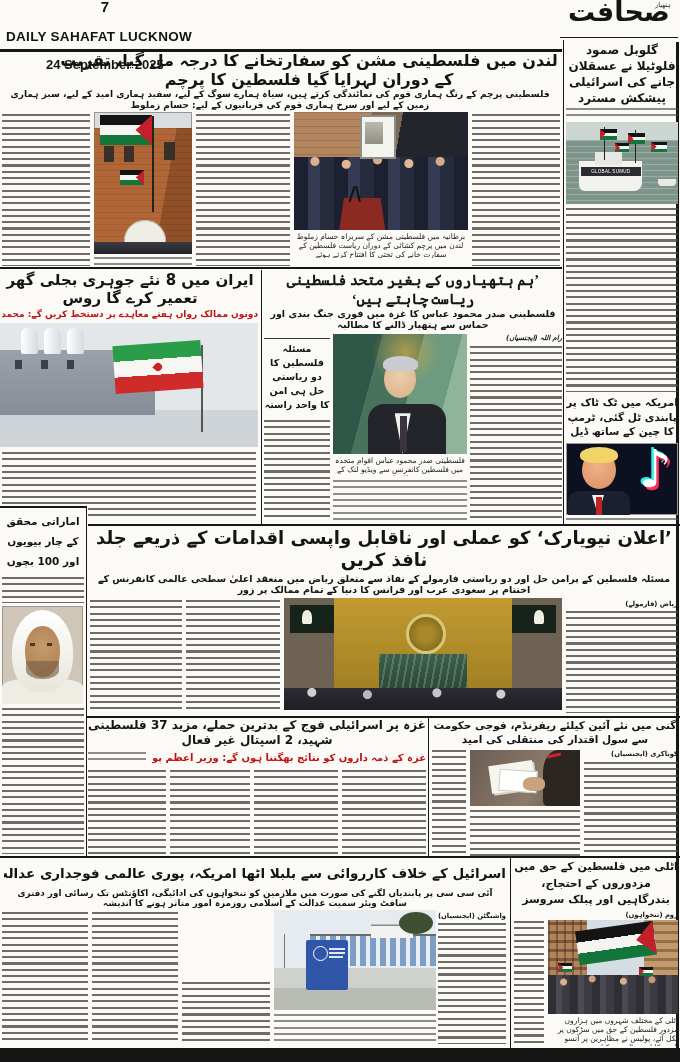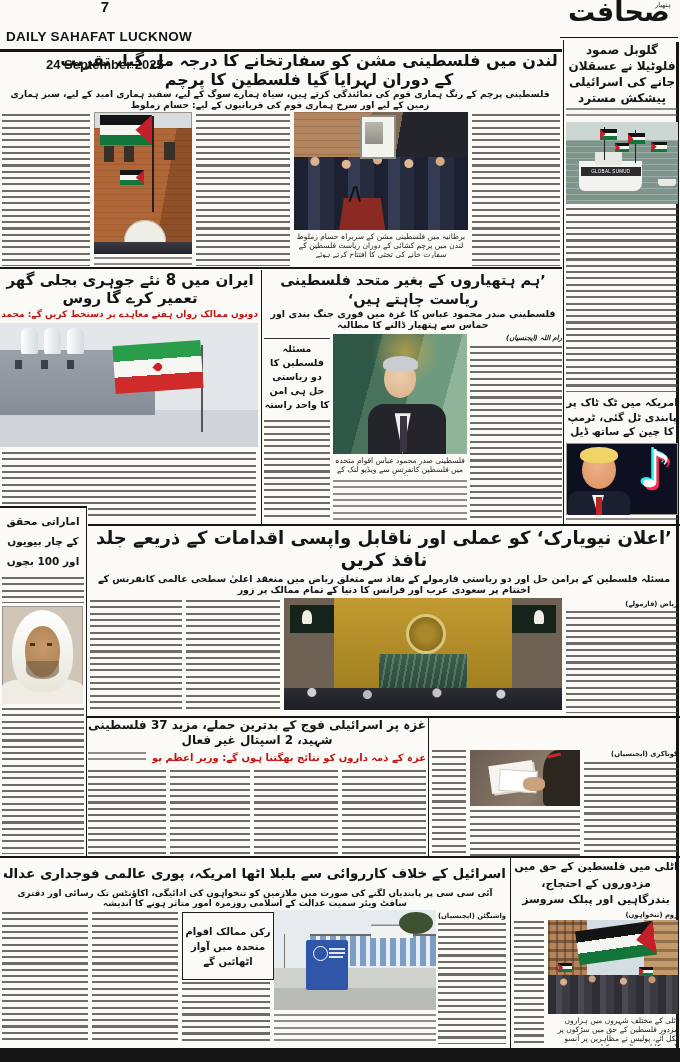--- a/index.html
+++ b/index.html
@@ -150,21 +150,21 @@
     <i class="abs" style="left:26%;top:4%;width:17px;height:26px;border-radius:6px 6px 2px 2px;background:linear-gradient(90deg,#ffffff,#d5dbe0);"></i>
     <i class="abs" style="left:78%;top:18%;width:1.5px;height:70%;background:#555;"></i>
     <div class="iflag" style="left:44%;top:16%;width:88px;height:48px;transform:rotate(-4deg);">
         <i class="iem"></i>
       </div>
   </div>
   <div class="abs gx" style="left:2px;top:452px;width:254px;height:52px;"></div>
   <div class="abs gx" style="left:88px;top:508px;width:168px;height:13px;"></div>
   <div class="abs rule" style="left:261px;top:270px;width:1.2px;height:254px;"></div>
 
-  <div class="abs rtl hl" style="left:264px;top:271px;width:298px;height:37px;font-size:14.5px;line-height:18.5px;">’ہم ہتھیاروں کے بغیر متحد فلسطینی ریاست چاہتے ہیں‘</div>
+  <div class="abs rtl hl" style="left:264px;top:271px;width:298px;height:37px;font-size:14.5px;line-height:18.5px;font-family:Liberation Serif, serif;">’ہم ہتھیاروں کے بغیر متحد فلسطینی ریاست چاہتے ہیں‘</div>
   <div class="abs rtl hl" style="left:264px;top:309px;width:298px;height:21px;font-size:9.5px;line-height:10.5px;">فلسطینی صدر محمود عباس کا غزہ میں فوری جنگ بندی اور حماس سے ہتھیار ڈالنے کا مطالبہ</div>
   <div class="abs rtl dl" style="left:470px;top:334px;width:92px;height:10px;font-style:italic;">رام اللہ (ایجنسیاں)</div>
   <div class="abs gx" style="left:470px;top:346px;width:92px;height:174px;"></div>
   <div class="abs rtl" style="left:264px;top:338px;width:66px;height:76px;font-size:9.5px;line-height:14px;font-weight:bold;text-align:center;overflow:hidden;border-top:1px solid #333;padding-top:3px;">مسئلہ فلسطین کا دو ریاستی حل ہی امن کا واحد راستہ ہے، سعودی وزیر خارجہ</div>
   <div class="abs gx" style="left:264px;top:420px;width:66px;height:100px;"></div>
 
   <div class="abs ph" style="left:333px;top:334px;width:134px;height:120px;">
     <i class="abs" style="inset:0;background:linear-gradient(105deg,#2e5747 0 30%,#49725d 30% 55%,#6e9a7f 55% 78%,#8fb49a 78%);"></i>
     <i class="abs" style="left:26%;top:-10%;width:56%;height:50%;border-radius:50%;background:radial-gradient(circle,rgba(203,168,72,.75),rgba(203,168,72,0) 70%);"></i>
     <i class="abs" style="left:26%;bottom:0;width:58%;height:42%;border-radius:16px 16px 0 0;background:#23252b;"></i>
@@ -221,20 +221,21 @@
 
   <div class="abs rtl hl" style="left:88px;top:718px;width:338px;height:30px;font-size:12px;line-height:15px;">غزہ پر اسرائیلی فوج کے بدترین حملے، مزید 37 فلسطینی شہید، 2 اسپتال غیر فعال</div>
   <div class="abs rtl hl red" style="left:152px;top:750px;width:274px;height:15px;font-size:10px;line-height:15px;white-space:nowrap;">غزہ کے ذمہ داروں کو نتائج بھگتنا ہوں گے: وزیر اعظم پولینڈ</div>
   <div class="abs gx lt" style="left:88px;top:752px;width:58px;height:13px;"></div>
   <div class="abs gx" style="left:88px;top:770px;width:78px;height:88px;"></div>
   <div class="abs gx" style="left:170px;top:770px;width:80px;height:88px;"></div>
   <div class="abs gx" style="left:254px;top:770px;width:84px;height:88px;"></div>
   <div class="abs gx" style="left:342px;top:770px;width:84px;height:88px;"></div>
   <div class="abs rule" style="left:428px;top:718px;width:1.2px;height:140px;"></div>
 
+  <div class="abs rtl hl" style="left:432px;top:718px;width:246px;height:29px;font-size:10.5px;line-height:14px;">گنی میں نئے آئین کیلئے ریفرنڈم، فوجی حکومت سے سول اقتدار کی منتقلی کی امید</div>
   <div class="abs rtl dl" style="left:604px;top:750px;width:74px;height:9px;">کوناکری (ایجنسیاں)</div>
   <div class="abs gx" style="left:432px;top:750px;width:34px;height:108px;"></div>
   <div class="abs ph" style="left:470px;top:750px;width:110px;height:56px;">
     <i class="abs" style="inset:0;background:linear-gradient(120deg,#6b5d52,#8a7a6a 60%,#5c5046);"></i>
     <i class="abs" style="right:0;top:0;width:34%;height:100%;background:#2c2620;border-radius:40% 0 0 10%;"></i>
     <i class="abs" style="left:18%;top:24%;width:44px;height:28px;background:#f5f4ee;transform:rotate(-8deg);box-shadow:2px 2px 0 #d8d5c8;"></i>
     <i class="abs" style="left:26%;top:36%;width:36px;height:20px;background:#ffffff;transform:rotate(4deg);border:1px solid #cfccc0;"></i>
     <i class="abs" style="left:48%;top:48%;width:22px;height:14px;border-radius:40%;background:#caa37c;"></i>
     <i class="abs" style="left:70%;top:8%;width:14px;height:3px;background:#c23;transform:rotate(-12deg);"></i>
   </div>
@@ -242,21 +243,20 @@
   <div class="abs gx" style="left:470px;top:810px;width:110px;height:48px;"></div>
 
   <div class="abs rule" style="left:0;top:856px;width:680px;height:1.5px;"></div>
 
   <div class="abs rtl hl" style="left:4px;top:860px;width:502px;height:26px;font-size:13.5px;line-height:26px;white-space:nowrap;">اسرائیل کے خلاف کارروائی سے بلبلا اٹھا امریکہ، پوری عالمی فوجداری عدالت پر پابندیاں لگانے پر غور</div>
   <div class="abs rtl hl" style="left:4px;top:888px;width:502px;height:20px;font-size:8.8px;line-height:10px;">آئی سی سی پر پابندیاں لگنے کی صورت میں ملازمین کو تنخواہوں کی ادائیگی، اکاؤنٹس تک رسائی اور دفتری سافٹ ویئر سمیت عدالت کے اسلامی روزمرہ امور متاثر ہونے کا اندیشہ</div>
   <div class="abs rtl dl" style="left:438px;top:912px;width:68px;height:9px;">واشنگٹن (ایجنسیاں)</div>
   <div class="abs gx" style="left:438px;top:923px;width:68px;height:121px;"></div>
   <div class="abs gx" style="left:2px;top:912px;width:86px;height:132px;"></div>
   <div class="abs gx" style="left:92px;top:912px;width:86px;height:132px;"></div>
-  <div class="abs rtl box-head" style="left:182px;top:912px;width:86px;height:62px;font-size:10px;line-height:15px;">رکن ممالک اقوام متحدہ میں آواز اٹھائیں گے</div>
   <div class="abs gx" style="left:182px;top:982px;width:88px;height:62px;"></div>
 
   <div class="abs ph" style="left:274px;top:910px;width:162px;height:100px;">
     <i class="abs" style="inset:0;background:linear-gradient(#e6ebf0 0 58%,#cfd2cc 58% 78%,#b9bcb4 78%);"></i>
     <i class="abs" style="left:22%;top:26%;width:78%;height:30%;background:
         repeating-linear-gradient(90deg,#7d9ec4 0 6px,#e8eef4 6px 10px);box-shadow:0 -2px 0 #6a6a66;"></i>
     <i class="abs" style="left:60%;top:16%;width:26%;height:12%;background:#f2f3f0;box-shadow:0 -1.5px 0 #8a8a86;"></i>
     <i class="abs" style="right:2%;top:2%;width:34px;height:22px;border-radius:50%;background:#3d5032;"></i>
     <i class="abs" style="left:20%;top:30%;width:42px;height:50px;background:#2f56a8;border-radius:2px;"></i>
     <i class="abs" style="left:24%;top:36%;width:13px;height:13px;border-radius:50%;border:1.5px solid #fff;"></i>

